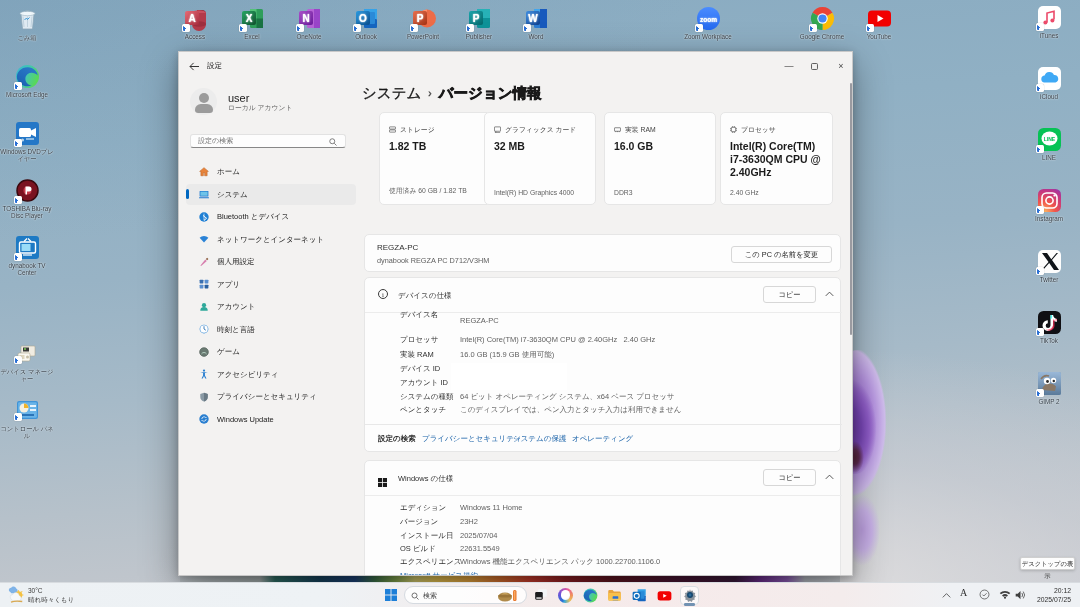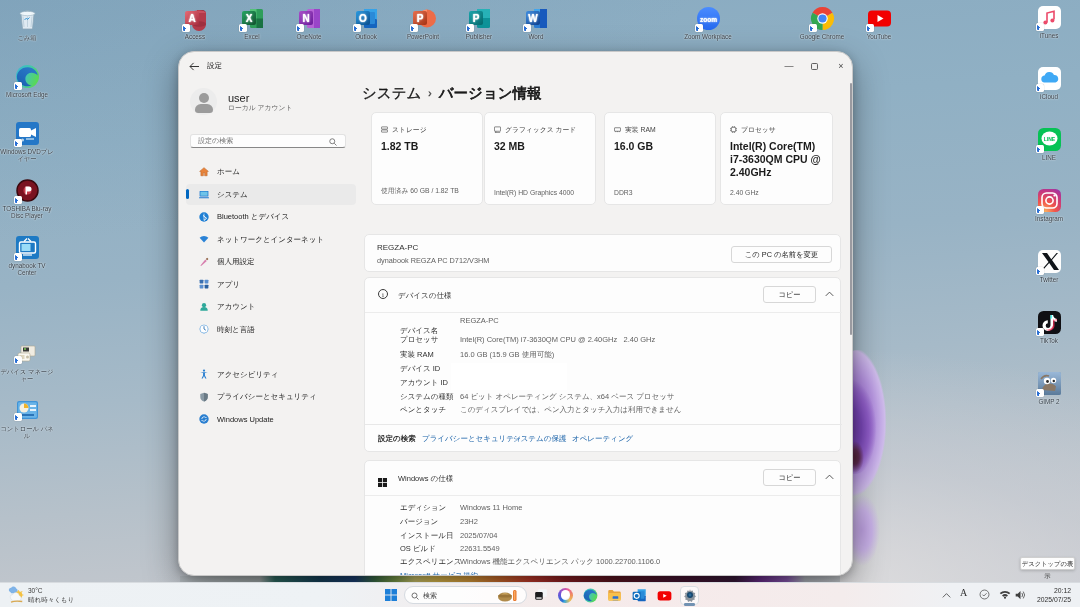--- a/index.html
+++ b/index.html
@@ -10,41 +10,41 @@
 .bloom{position:absolute;pointer-events:none}
 #bl1{left:824px;top:350px;width:68px;height:150px;border-radius:50%;
  background:radial-gradient(50% 50% at 42% 48%, #9a68d2 0%, #a277d6 40%, #b693e1 64%, #c7aee9 84%, #d0bdec 95%, rgba(210,191,238,0) 100%);}
 #bl2{left:830px;top:374px;width:50px;height:100px;border-radius:50%;
  background:radial-gradient(55% 50% at 38% 55%, #6a3aa0 0%, #7846b6 45%, #8f5cc8 72%, rgba(150,102,204,0) 100%);}
 #bl2b{left:846px;top:441px;width:18px;height:32px;border-radius:50%;
  background:radial-gradient(closest-side, #55253a 0%, #5f2c50 45%, rgba(95,44,80,0) 100%);}
 #bl3{left:844px;top:494px;width:36px;height:72px;border-radius:50%;
  background:radial-gradient(closest-side, #bda0e0 0%, #c9b2e8 55%, rgba(205,182,234,0) 100%);}
 
-#win{position:absolute;left:178px;top:51px;width:675px;height:525px;background:#f3f2f1;border-radius:16px;
+#win{position:absolute;left:178px;top:51px;width:675px;height:525px;background:#f3f2f1;border-radius:0;
  box-shadow:0 12px 34px rgba(0,0,0,.38), 0 2px 8px rgba(0,0,0,.22);border:1px solid #c8c8c8;overflow:hidden;}
 .wctl{position:absolute;top:0;color:#4a4a4a;font-size:9px;line-height:18px;width:28px;text-align:center}
 #t-min{left:596px;top:5px}#t-cls{left:648px;top:5px}
 #apptitle{position:absolute;left:28px;top:9px;font-size:7.5px;color:#1b1b1b}
 
 #avatar{position:absolute;left:11px;top:36px;width:27px;height:27px;border-radius:50%;background:#ececec}
 #avatar .hd{position:absolute;left:8.5px;top:5px;width:10px;height:10px;border-radius:50%;background:#9b9b9b}
 #avatar .bd{position:absolute;left:4.5px;top:16px;width:18px;height:9px;border-radius:9px 9px 5px 5px;background:#9b9b9b}
 #uname{position:absolute;left:49px;top:40px;font-size:11px;color:#1b1b1b}
 #uacct{position:absolute;left:49px;top:51px;font-size:6.8px;color:#5f5f5f}
 #sbox{position:absolute;left:11px;top:82px;width:156px;height:14px;background:#fdfdfd;border:1px solid #e2e2e2;border-bottom:1px solid #878787;border-radius:3px;font-size:7px;color:#767676;line-height:12px;padding-left:7px}
 .nav{position:absolute;left:7px;width:170px;height:21px;font-size:7.5px;color:#1b1b1b;line-height:21px;white-space:nowrap}
 .nav svg{position:absolute;left:13px;top:5.5px}
 .nav span{position:absolute;left:31px}
 .nav.sel{background:#eaeaea;border-radius:4px}
 .nav.sel i{position:absolute;left:0px;top:5.5px;width:3px;height:10px;border-radius:2px;background:#0067c0}
 
 #main{position:absolute;left:182px;top:0;width:493px;height:526px}
 #crumb{position:absolute;left:1px;top:32px;font-size:14.5px;color:#191919;white-space:nowrap;-webkit-text-stroke:.3px #191919}
-#crumb b{font-weight:400;-webkit-text-stroke:.7px #191919}
+#crumb b{font-weight:700;-webkit-text-stroke:.7px #191919}
 #crumb .sep{color:#5f5f5f;font-size:10px;padding:0 7px;position:relative;top:-1px}
 .card{position:absolute;background:#fdfdfd;border:1px solid #e6e6e6;border-radius:5px}
 .tcard{top:60px;width:112px;height:93px}
 .tcard .h{position:absolute;left:9px;top:12px;font-size:6.8px;color:#424242;white-space:nowrap}
 .tcard .h svg{vertical-align:-1px;margin-right:4px}
 .tcard .v{position:absolute;left:9px;top:27px;font-size:10.5px;font-weight:700;color:#1b1b1b;line-height:13px}
 .tcard .f{position:absolute;left:9px;bottom:8px;font-size:6.8px;color:#5f5f5f;white-space:nowrap}
 .lbl{position:absolute;font-size:7.5px;color:#2f2f2f;white-space:nowrap}
 .val{position:absolute;font-size:7.5px;color:#5f5f5f;white-space:nowrap}
 .btn{position:absolute;background:#fdfdfd;border:1px solid #d7d7d7;border-radius:3px;font-size:7.3px;color:#1b1b1b;text-align:center}
@@ -367,20 +367,28 @@
       <span>アカウント</span>
     </div>
   <div class="nav" style="top:266.5px">
       <svg width="10" height="10" viewBox="0 0 16 16">
         <circle cx="8" cy="8" r="7" fill="#3a8fd8"></circle>
         <circle cx="8" cy="8" r="6" fill="#fff"></circle>
         <path d="M8 3.5V8l3 2" stroke="#2a6faf" stroke-width="1.4" fill="none"></path>
       </svg>
       <span>時刻と言語</span>
     </div>
+  <div class="nav" style="top:289px">
+      <svg width="10" height="10" viewBox="0 0 16 16">
+        <circle cx="8" cy="8" r="7" fill="#6a7a72"></circle>
+        <circle cx="8" cy="8" r="7" fill="none" stroke="#4a5a52" stroke-width="1"></circle>
+        <path d="M4 11c2-3 6-3 8 0" stroke="#dfe" stroke-width="1" fill="none"></path>
+      </svg>
+      <span>ゲーム</span>
+    </div>
   <div class="nav" style="top:334px">
       <svg width="10" height="10" viewBox="0 0 16 16">
         <path d="M8 1l6 2v5c0 4-3 6.5-6 7-3-.5-6-3-6-7V3z" fill="#8a9aa5"></path>
         <path d="M8 1l6 2v5c0 4-3 6.5-6 7z" fill="#6a7a85"></path>
       </svg>
       <span>プライバシーとセキュリティ</span>
     </div>
   <div class="nav" style="top:311.5px">
       <svg width="10" height="10" viewBox="0 0 16 16">
         <circle cx="8" cy="2.5" r="1.8" fill="#2a7fd0"></circle>
@@ -391,21 +399,21 @@
   <div class="nav" style="top:356.5px">
       <svg width="10" height="10" viewBox="0 0 16 16">
         <circle cx="8" cy="8" r="7.5" fill="#2a7fd0"></circle>
         <path d="M4.5 8a3.5 3.5 0 0 1 6-2.4M11.5 8a3.5 3.5 0 0 1-6 2.4" stroke="#fff" stroke-width="1.2" fill="none"></path>
         <path d="M10.5 4.2l.2 2 2-.3zM5.5 11.8l-.2-2-2 .3z" fill="#fff"></path>
       </svg>
       <span>Windows Update</span>
     </div>
   <div id="main">
     <div id="crumb">システム<span class="sep">›</span><b>バージョン情報</b></div>
-    <div class="card tcard" style="left:10px">
+    <div class="card tcard" style="left:18px">
       <div class="h"><svg width="7" height="7" viewBox="0 0 16 16">
             <rect x="1" y="2" width="14" height="5" rx="1" fill="none" stroke="#333" stroke-width="1.3"></rect>
             <rect x="1" y="9" width="14" height="5" rx="1" fill="none" stroke="#333" stroke-width="1.3"></rect>
           </svg>ストレージ</div>
       <div class="v">1.82 TB</div>
       <div class="f">使用済み 60 GB / 1.82 TB</div>
     </div>
     <div class="card tcard" style="left:123px">
       <div class="h"><svg width="7" height="7" viewBox="0 0 16 16">
             <rect x="1" y="2" width="14" height="10" rx="1" fill="none" stroke="#333" stroke-width="1.3"></rect>
@@ -436,21 +444,21 @@
       <div class="btn" style="right:8px;top:10.5px;width:101px;height:17px;line-height:16px">この PC の名前を変更</div>
     </div>
     <div class="card" style="left:3px;top:225px;width:477px;height:175px">
       <div style="position:absolute;left:13px;top:11px;width:10px;height:10px;border:1px solid #3a3a3a;border-radius:50%;color:#3a3a3a;font-size:7px;text-align:center;line-height:10px;font-family:'Liberation Serif',serif">i</div>
       <div class="lbl" style="left:33px;top:13px">デバイスの仕様</div>
       <div class="btn" style="right:24px;top:8px;width:53px;height:17px;line-height:16px">コピー</div>
       <svg style="position:absolute;right:6px;top:13px" width="9" height="6" viewBox="0 0 12 8">
           <path d="M1 6.5 6 1.5l5 5" stroke="#454545" stroke-width="1.2" fill="none"></path>
         </svg>
       <div style="position:absolute;left:0;top:34px;width:477px;height:1px;background:#ececec"></div>
-        <div class="lbl" style="left:35px;top:48px">デバイス名</div>
+        <div class="lbl" style="left:35px;top:32px">デバイス名</div>
         <div class="val" style="left:95px;top:38px">REGZA-PC</div>
       <div class="lbl" style="left:35px;top:57px">プロセッサ</div>
         <div class="val" style="left:95px;top:57px">Intel(R) Core(TM) i7-3630QM CPU @ 2.40GHz&nbsp;&nbsp; 2.40 GHz</div>
       <div class="lbl" style="left:35px;top:72px">実装 RAM</div>
         <div class="val" style="left:95px;top:72px">16.0 GB (15.9 GB 使用可能)</div>
       <div class="lbl" style="left:35px;top:86px">デバイス ID</div>
       <div class="lbl" style="left:35px;top:100px">アカウント ID</div>
       <div style="position:absolute;left:86px;top:85px;width:116px;height:27px;background:#fff"></div>
       <div class="lbl" style="left:35px;top:114px">システムの種類</div>
         <div class="val" style="left:95px;top:114px">64 ビット オペレーティング システム、x64 ベース プロセッサ</div>

